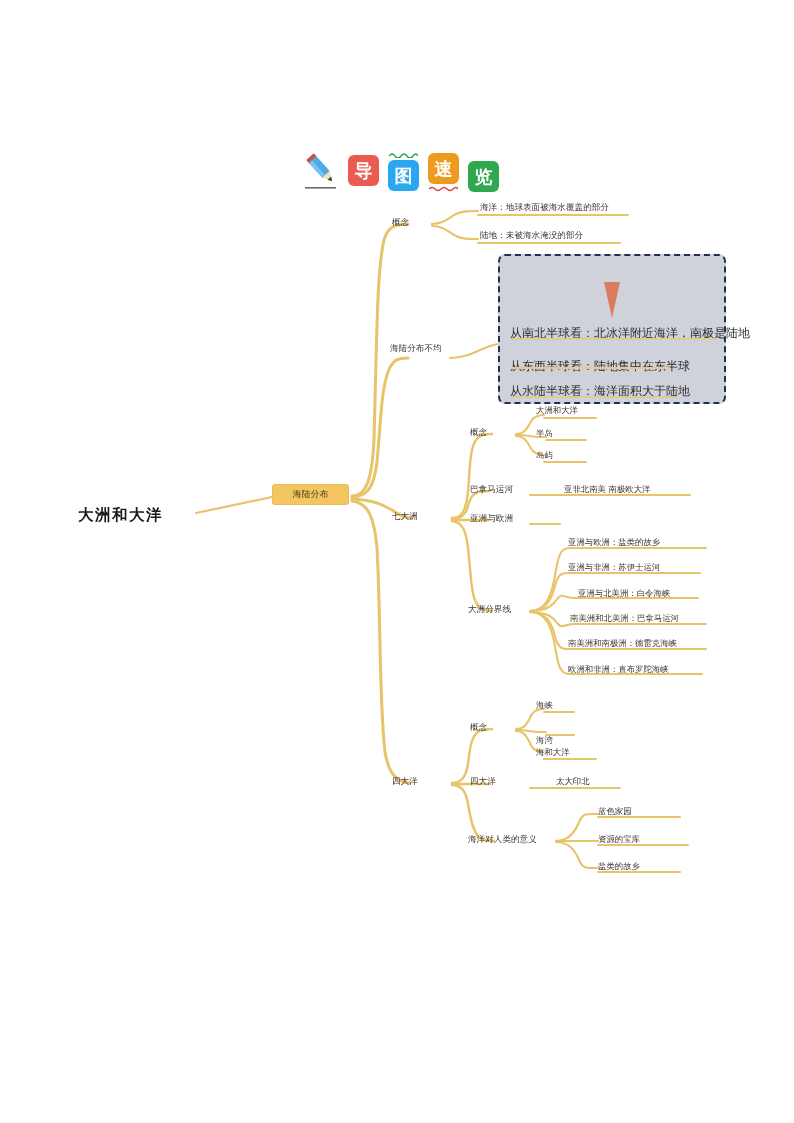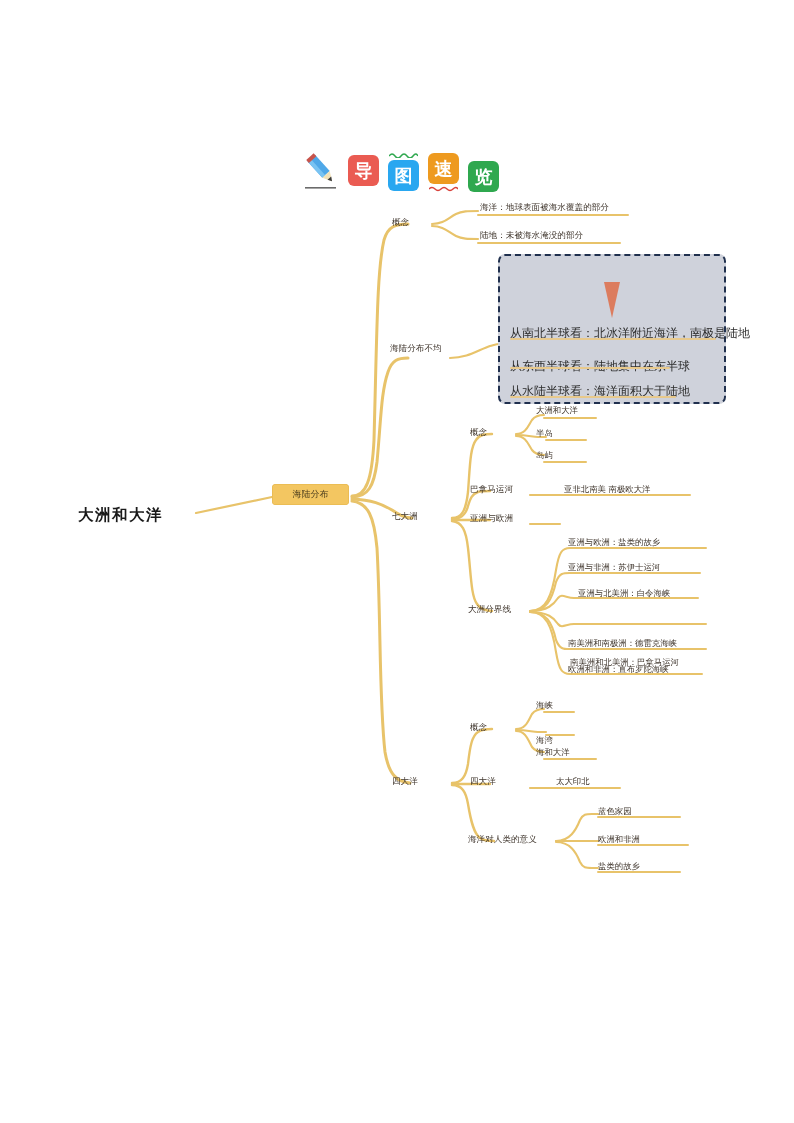--- a/index.html
+++ b/index.html
@@ -313,32 +313,32 @@
 
   <div class="node lvl2" style="left:470px; top:485px;">巴拿马运河</div>
   <div class="node lvl3" style="left:564px; top:485px;">亚非北南美 南极欧大洋</div>
 
   <div class="node lvl2" style="left:470px; top:514px;">亚洲与欧洲</div>
 
   <div class="node lvl2" style="left:468px; top:605px;">大洲分界线</div>
   <div class="node lvl3" style="left:568px; top:538px;">亚洲与欧洲：盐类的故乡</div>
   <div class="node lvl3" style="left:568px; top:563px;">亚洲与非洲：苏伊士运河</div>
   <div class="node lvl3" style="left:570px; top:589px;margin-left:8px;">亚洲与北美洲：白令海峡</div>
-  <div class="node lvl3" style="left:570px; top:614px;margin-top:44px;">南美洲和北美洲：巴拿马运河</div>
+  <div class="node lvl3" style="left:570px; top:614px;">南美洲和北美洲：巴拿马运河</div>
   <div class="node lvl3" style="left:568px; top:639px;">南美洲和南极洲：德雷克海峡</div>
   <div class="node lvl3" style="left:568px; top:665px;">欧洲和非洲：直布罗陀海峡</div>
 
   <div class="node lvl1" style="left:392px; top:777px;">四大洋</div>
 
   <div class="node lvl2" style="left:470px; top:723px;">概念</div>
   <div class="node lvl3" style="left:536px; top:701px;">海峡</div>
   <div class="node lvl3" style="left:536px; top:724px;margin-top:12px;">海湾</div>
   <div class="node lvl3" style="left:536px; top:748px;">海和大洋</div>
 
   <div class="node lvl2" style="left:470px; top:777px;">四大洋</div>
   <div class="node lvl3" style="left:556px; top:777px;">太大印北</div>
 
   <div class="node lvl2" style="left:468px; top:835px;">海洋对人类的意义</div>
   <div class="node lvl3" style="left:598px; top:807px;">蓝色家园</div>
-  <div class="node lvl3" style="left:598px; top:835px;">欧洲和非洲</div>
+  <div class="node lvl3" style="left:598px; top:835px;">资源的宝库</div>
   <div class="node lvl3" style="left:598px; top:862px;">盐类的故乡</div>
 
 </div>
 
 </body></html>

